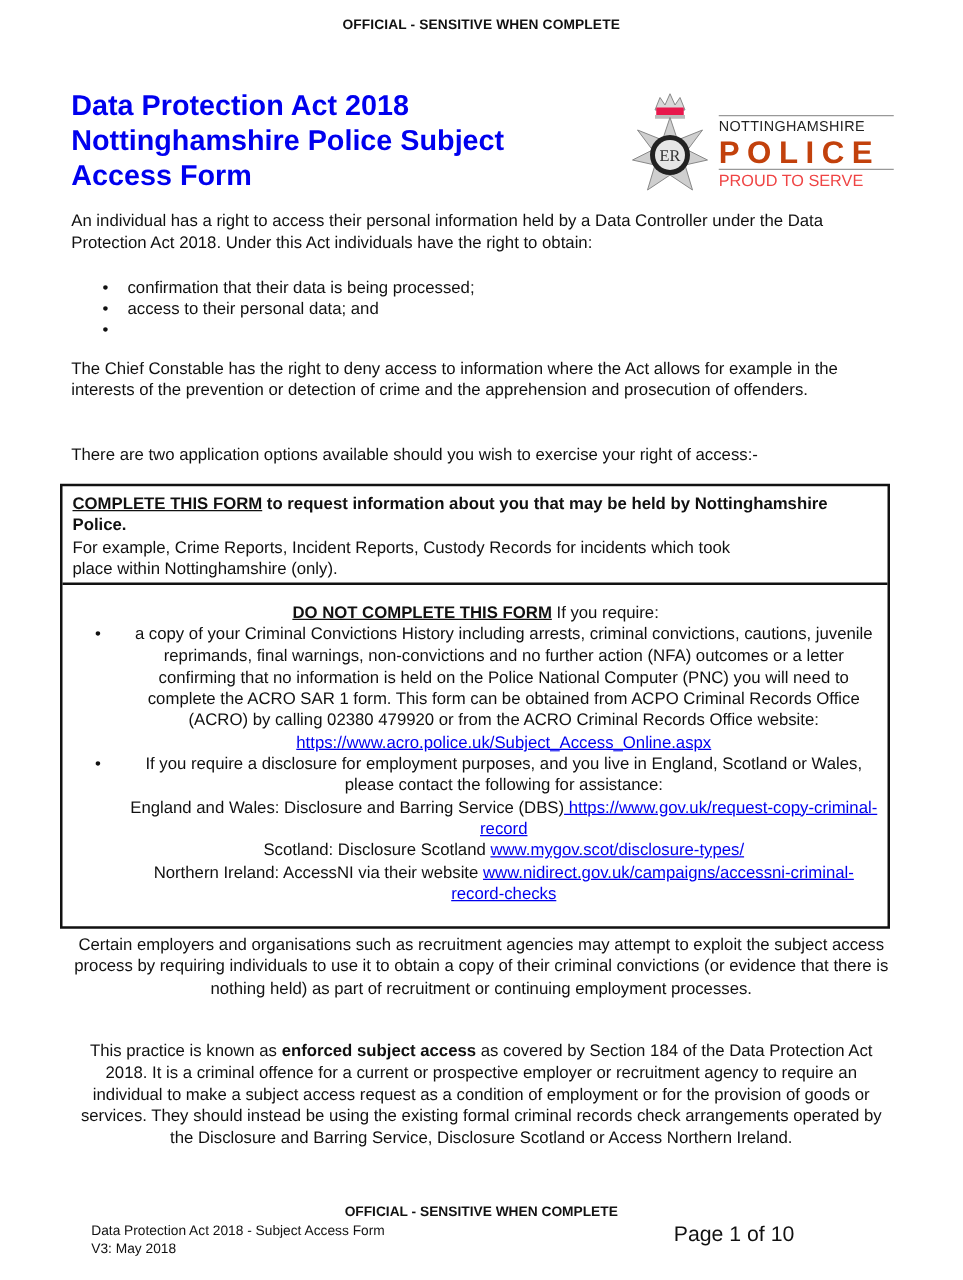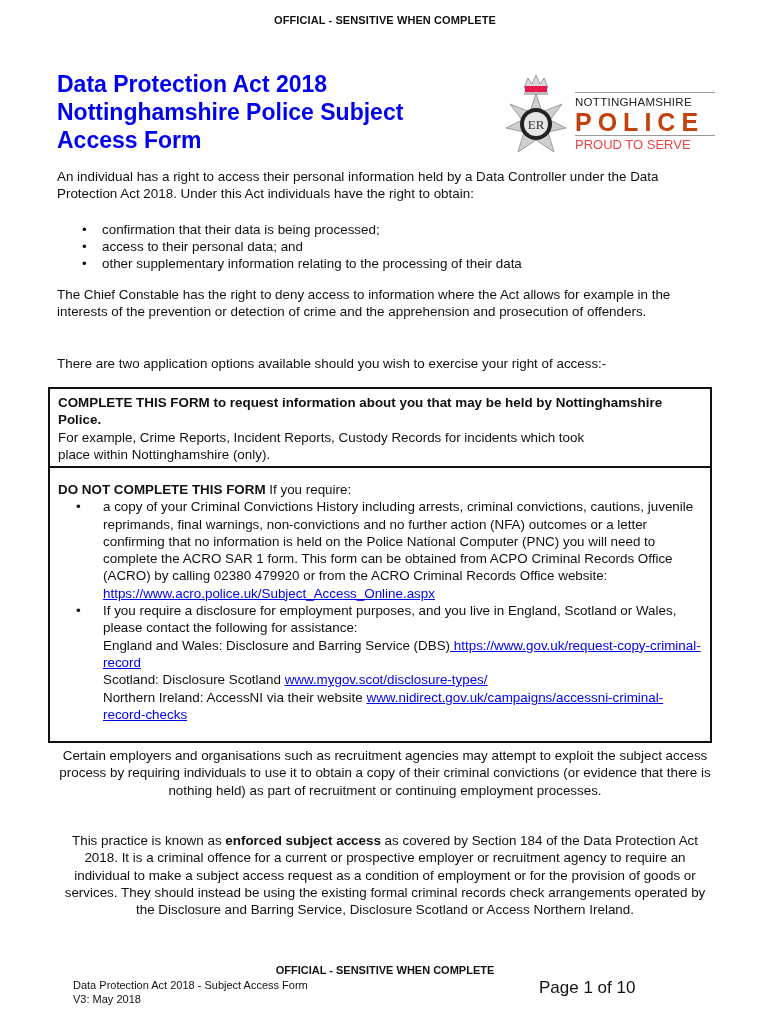--- a/index.html
+++ b/index.html
@@ -14,24 +14,24 @@
   .logo .nott { font-size: 11.5px; color: #222; letter-spacing: 0.3px; line-height: 14px; margin-top: 2px; }
   .logo .pol { font-size: 25px; font-weight: bold; letter-spacing: 6px; line-height: 26px; color: #c2410c; }
   .logo .proud { font-size: 13px; color: #ef4444; line-height: 16px; margin-top: 1px; }
   .p { left: 57px; width: 660px; font-size: 13.4px; line-height: 17.3px; }
   ul.b { margin: 0; padding: 0; list-style: none; }
   ul.b li { position: relative; padding-left: 45px; }
   ul.b li .dot { position: absolute; left: 25px; top: 0; }
   .box { left: 48px; top: 387px; width: 664px; height: 356px; border: 2px solid #111; box-sizing: border-box; }
   .box .divider { position: absolute; left: 0; right: 0; top: 77px; height: 2px; background: #111; }
   .sec1 { position: absolute; left: 8px; top: 5px; width: 645px; font-size: 13.4px; line-height: 17.3px; }
-  .sec2 { position: absolute; left: 8px; top: 92px; width: 645px; font-size: 13.4px; line-height: 17.3px; }
+  .sec2 { position: absolute; left: 8px; top: 92px; width: 645px; font-size: 13.4px; line-height: 17.3px; text-align: center; }
   .sec2 ul.b li { padding-left: 45px; }
   .sec2 ul.b li .dot { left: 18px; }
-  .u { font-weight: bold; }
+  .u { text-decoration: underline; font-weight: bold; }
   a.lnk { color: #0000ee; text-decoration: underline; }
   .center { text-align: center; }
   .ftr-official { top: 964px; left: 0; width: 770px; text-align: center; font-size: 11px; font-weight: bold; }
   .ftr-left { left: 73px; top: 978px; font-size: 11px; line-height: 14px; }
   .ftr-right { left: 539px; top: 978px; font-size: 17px; }
 </style>
 </head>
 <body>
 
 <div class="abs hdr">OFFICIAL - SENSITIVE WHEN COMPLETE</div>
@@ -63,21 +63,21 @@
     <div class="rule"></div>
     <div class="proud">PROUD TO SERVE</div>
   </div>
 </div>
 
 <div class="abs p" style="top:168px;">
   <div>An individual has a right to access their personal information held by a Data Controller under the Data Protection Act 2018. Under this Act individuals have the right to obtain:</div>
   <ul class="b" style="margin-top:18px;">
     <li><span class="dot">•</span><span>confirmation that their data is being processed;</span></li>
     <li><span class="dot">•</span><span>access to their personal data; and</span></li>
-    <li><span class="dot">•</span><span>other supplementary information relating to the processing of their data</span></li>
+    <li><span class="dot">•</span></li>
   </ul>
 </div>
 
 <div class="abs p" style="top:286px;">The Chief Constable has the right to deny access to information where the Act allows for example in the interests of the prevention or detection of crime and the apprehension and prosecution of offenders.</div>
 
 <div class="abs p" style="top:355px;">There are two application options available should you wish to exercise your right of access:-</div>
 
 <div class="abs box">
   <div class="sec1">
     <div style="font-weight:bold;"><span class="u">COMPLETE THIS FORM</span><span> to request information about you that may be held by Nottinghamshire Police.</span></div>

